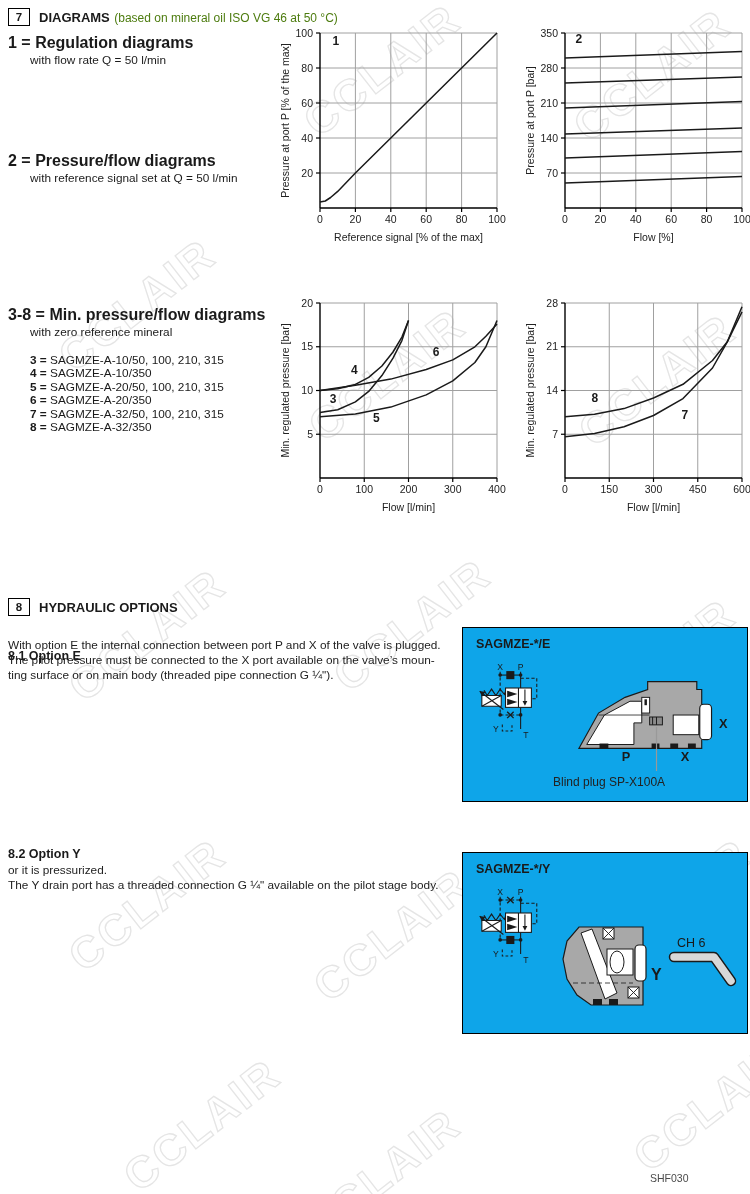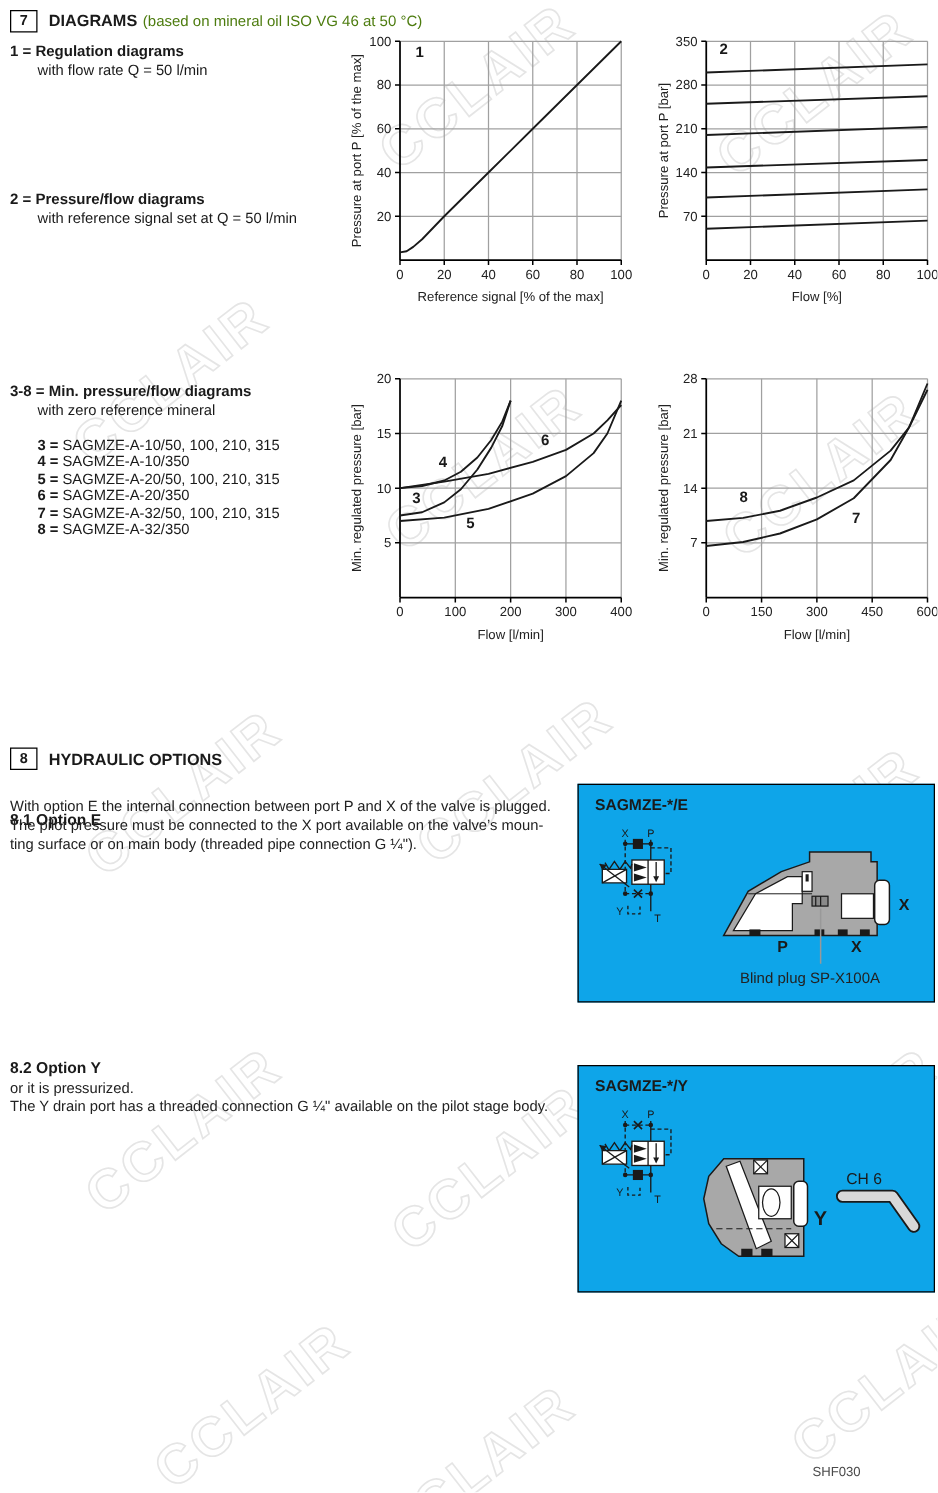--- a/index.html
+++ b/index.html
@@ -6,28 +6,28 @@
   .page{position:relative;width:750px;height:1194px;background:#fff;overflow:hidden;
         font-family:"Liberation Sans",sans-serif;color:#1a1a1a;}
   .abs{position:absolute;}
   .nowrap{white-space:nowrap;}
   .b{font-weight:bold;}
   .numbox{display:inline-flex;align-items:center;justify-content:center;
           width:20px;height:16px;border:1.4px solid #000;font-weight:bold;font-size:11.5px;}
   .sechead{display:flex;align-items:center;gap:9px;}
   .sectitle{font-weight:bold;font-size:13px;}
   .secsub{font-size:12px;color:#4d7c0f;}
-  .notetitle{font-size:12px;}
+  .notetitle{font-size:16px;}
   .notesub{font-size:11.8px;margin-left:22px;margin-top:1px;}
   .legendrow{font-size:11.8px;line-height:13.4px;white-space:nowrap;}
   .heading2{font-weight:bold;font-size:12.5px;}
   .para{font-size:11.8px;line-height:15.2px;color:#222;}
   .optbox{position:absolute;border:1.2px solid #000;background:#0ea5e9;}
   .opttitle{position:absolute;left:13px;top:9px;font-weight:bold;font-size:12.5px;}
-  .caption{font-size:12px;color:#222;text-align:center;}
+  .caption{font-size:12px;color:#222;}
   .footer{font-size:10.5px;color:#4a4a4a;text-align:left;}
   .wm{position:absolute;font-weight:bold;font-size:44px;letter-spacing:3px;
       color:transparent;-webkit-text-stroke:1.3px #e5e5e5;transform:rotate(-38deg);
       white-space:nowrap;pointer-events:none;z-index:0;}
   .content{position:relative;z-index:1;}
   svg{font-family:"Liberation Sans",sans-serif;}
 </style>
 </head>
 <body>
 

